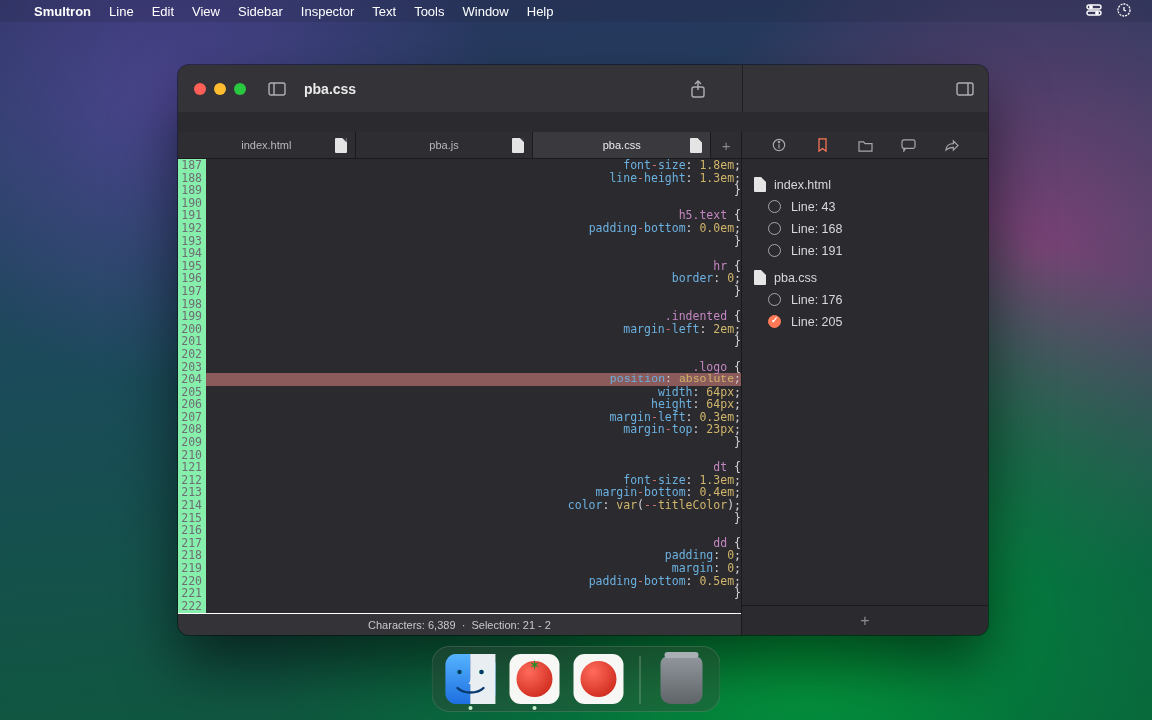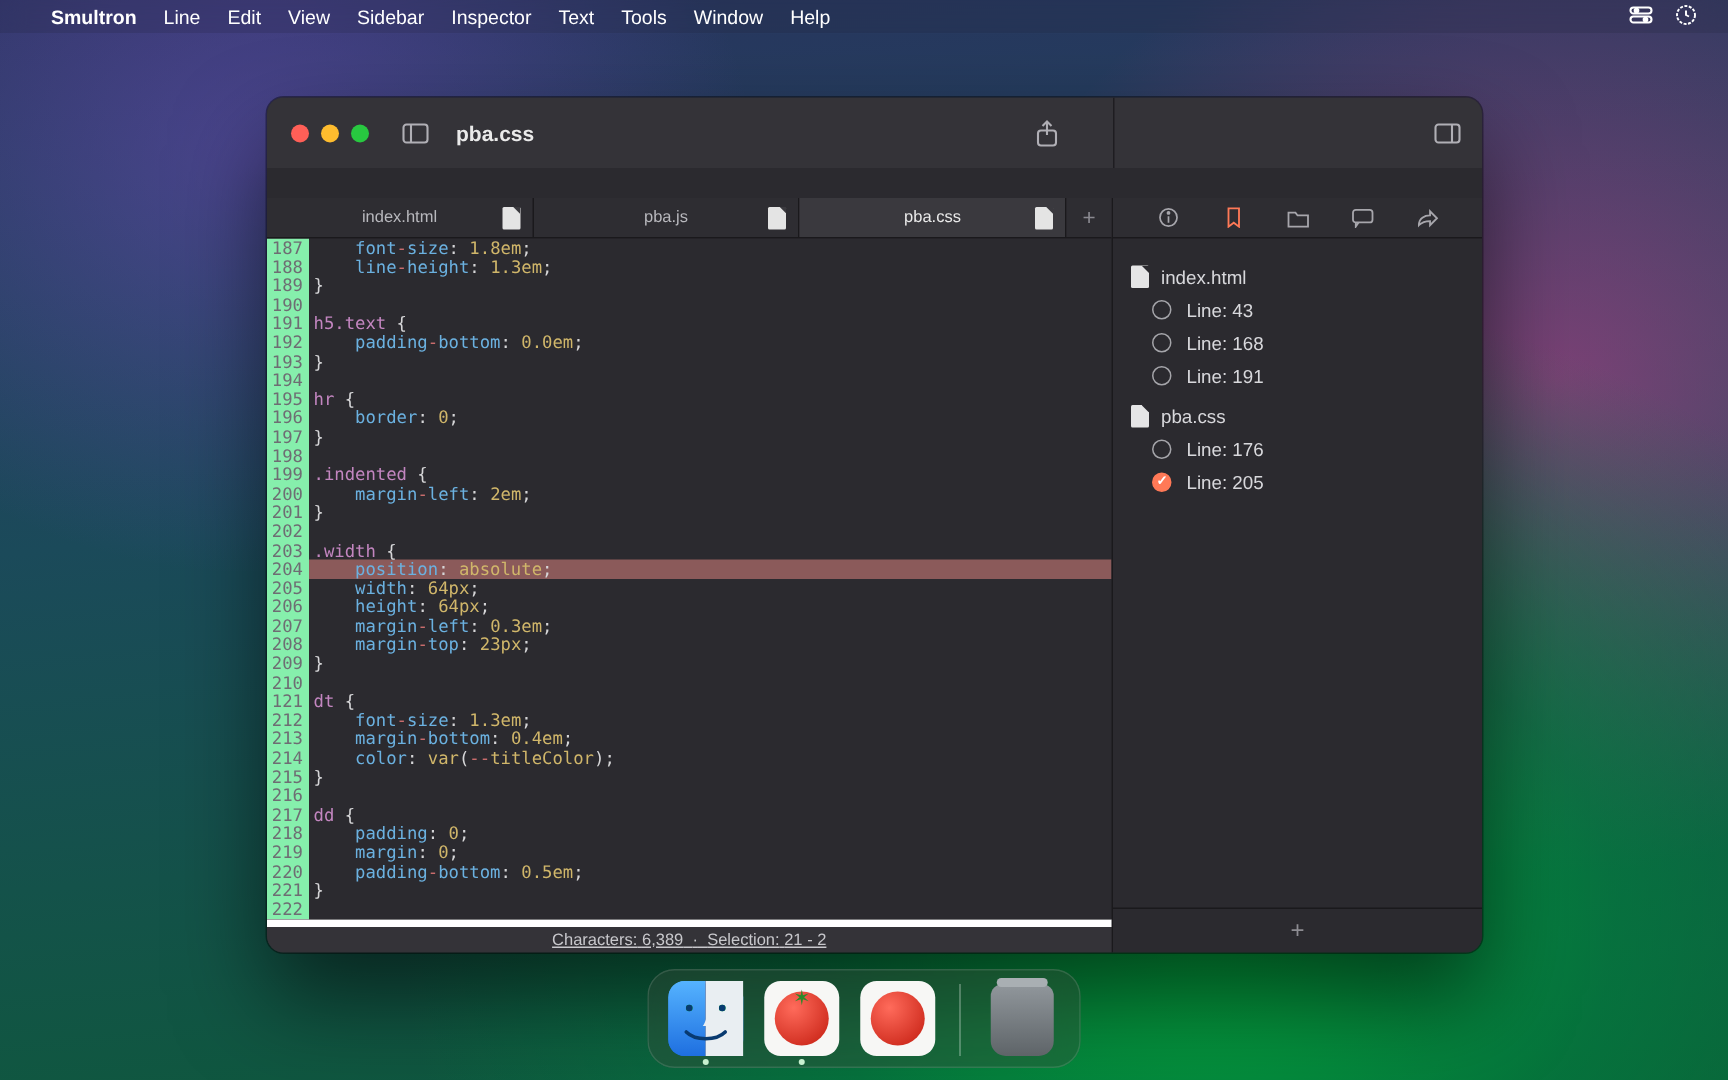--- a/index.html
+++ b/index.html
@@ -73,35 +73,34 @@
   .tab .doc-icon::after {
     content:""; position:absolute; top:0; right:0; width:5px; height:5px;
     background:#3a393e; clip-path: polygon(100% 0, 100% 100%, 0 0);
   }
   .tab-add { width: 30px; flex: none; display:flex; align-items:center; justify-content:center; color:#8a8990; font-size:15px; }
 
   
   .editor { flex: 1; display: flex; font-family: Menlo, Consolas, monospace; font-size: 11.5px; line-height: 12.6px; overflow: hidden; }
   .gutter { width: 28px; background: #86efac; color: #6e6d73; text-align: right; padding-right: 4px; }
   .gutter div { height: 12.6px; }
-  .code { flex: 1; background: #2b2a2f; color: #d6d6d8; position: relative; }
+  .code { flex: 1; background: #2b2a2f; color: #d6d6d8; position: relative; text-align: right; }
   .code .line { height: 12.6px; white-space: pre; padding-left: 3px; }
-  .code .line.hl { background: #8b5a5a; }
+  .code .line.hl { background: #8b5a5a; font-family: Liberation Mono, monospace; }
   .k-sel  { color: #c386c0; }  
   .k-prop { color: #6bb1e0; }  
   .k-val  { color: #d0b66a; }
   .k-punc { color: #d6d6d8; }
   .k-dash { color: #ce6f6f; }
 
   
   .statusbar {
     height: 22px; background: #343338; color: #c8c8cc; font-size: 11px;
     display: flex; align-items: center; justify-content: center;
-    border-top: 5px solid #ffffff;
-    text-decoration: underline;
+    border-top: 1px solid #ffffff;
   }
 
   
   .side-tool { height: 27px; display:flex; align-items:center; justify-content:center; gap:28px; border-bottom:1px solid #1a191c; color:#a7a6ac; background:#2e2d32; }
   .side-tool .st { width:15px; height:15px; display:flex; align-items:center; justify-content:center; }
   .side-tool .bookmark { color:#ff7957; }
   .side-list { flex:1; padding: 10px 8px 6px 12px; color:#d8d8dc; font-size:12.5px; }
   .side-file { display:flex; align-items:center; gap:8px; margin-top:8px; margin-bottom:4px; }
   .side-line { display:flex; gap:10px; padding:4px 0 4px 14px; }
   .circ { width:13px; height:13px; border:1.5px solid #a5a5aa; border-radius:50%; flex:none; }
@@ -263,21 +262,21 @@
             <div class="line"><span>}</span></div>
             <div class="line"><span></span></div>
             <div class="line"><span class="k-sel">hr</span><span> {</span></div>
             <div class="line"><span>    </span><span class="k-prop">border</span><span>: </span><span class="k-val">0</span><span>;</span></div>
             <div class="line"><span>}</span></div>
             <div class="line"><span></span></div>
             <div class="line"><span class="k-sel">.indented</span><span> {</span></div>
             <div class="line"><span>    </span><span class="k-prop">margin</span><span class="k-dash">-</span><span class="k-prop">left</span><span>: </span><span class="k-val">2em</span><span>;</span></div>
             <div class="line"><span>}</span></div>
             <div class="line"><span></span></div>
-            <div class="line"><span class="k-sel">.width</span><span> {</span></div>
+            <div class="line"><span class="k-sel">.logo</span><span> {</span></div>
             <div class="line hl"><span>    </span><span class="k-prop">position</span><span>: </span><span class="k-val">absolute</span><span>;</span></div>
             <div class="line"><span>    </span><span class="k-prop">width</span><span>: </span><span class="k-val">64px</span><span>;</span></div>
             <div class="line"><span>    </span><span class="k-prop">height</span><span>: </span><span class="k-val">64px</span><span>;</span></div>
             <div class="line"><span>    </span><span class="k-prop">margin</span><span class="k-dash">-</span><span class="k-prop">left</span><span>: </span><span class="k-val">0.3em</span><span>;</span></div>
             <div class="line"><span>    </span><span class="k-prop">margin</span><span class="k-dash">-</span><span class="k-prop">top</span><span>: </span><span class="k-val">23px</span><span>;</span></div>
             <div class="line"><span>}</span></div>
             <div class="line"><span></span></div>
             <div class="line"><span class="k-sel">dt</span><span> {</span></div>
             <div class="line"><span>    </span><span class="k-prop">font</span><span class="k-dash">-</span><span class="k-prop">size</span><span>: </span><span class="k-val">1.3em</span><span>;</span></div>
             <div class="line"><span>    </span><span class="k-prop">margin</span><span class="k-dash">-</span><span class="k-prop">bottom</span><span>: </span><span class="k-val">0.4em</span><span>;</span></div>

